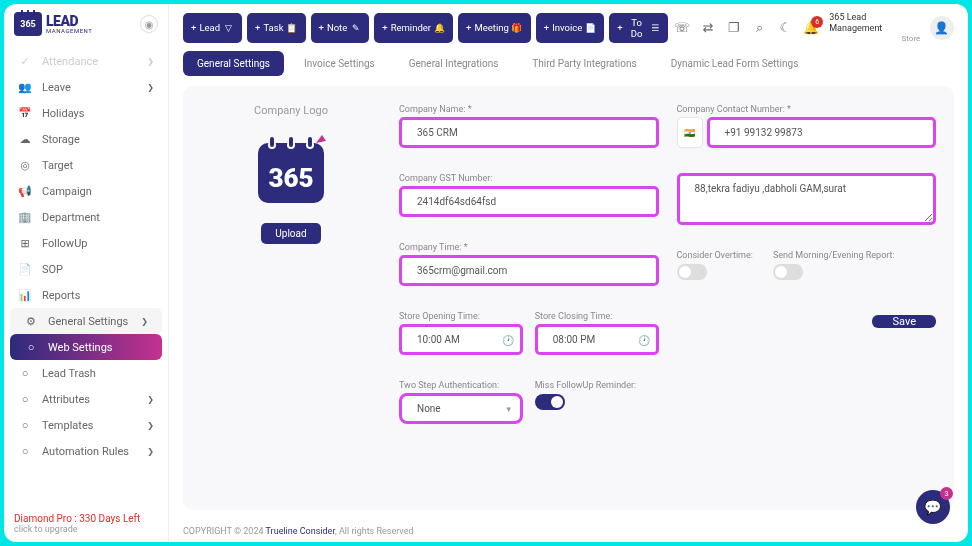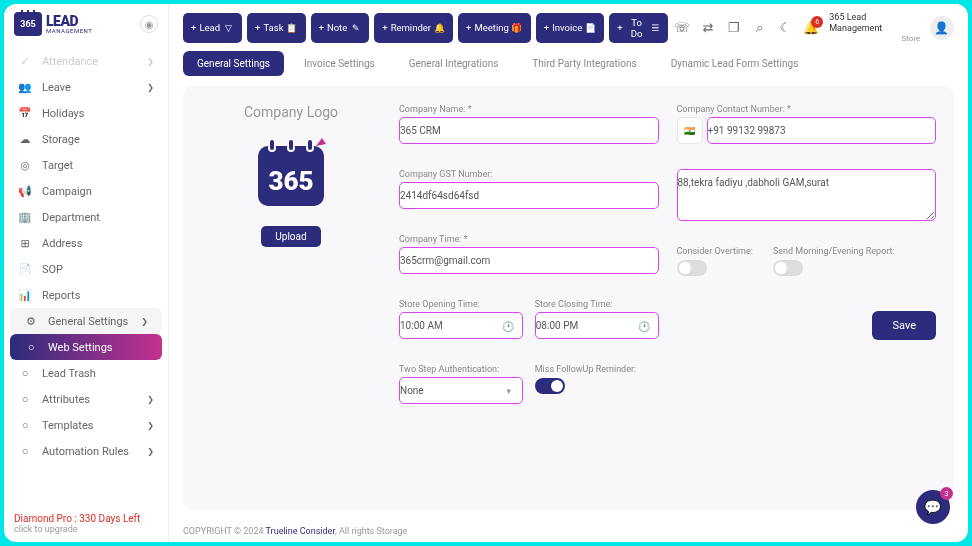--- a/index.html
+++ b/index.html
@@ -37,46 +37,46 @@
 .user-info{display:flex;flex-direction:column;align-items:flex-end;line-height:1.2}
 .user-name{font-size:9px;color:#333}
 .user-role{font-size:8px;color:#999}
 .avatar{width:24px;height:24px;border-radius:50%;background:#eee;display:flex;align-items:center;justify-content:center;color:#999;font-size:12px}
 .tabs{display:flex;gap:6px;padding:0 14px 10px}
 .tab{padding:7px 14px;border-radius:6px;font-size:10px;color:#888;cursor:pointer}
 .tab.active{background:#2c2b7c;color:#fff}
 .content{flex:1;background:#f8f8fb;margin:0 14px 10px;border-radius:10px;padding:18px;overflow-y:auto}
 .form-grid{display:grid;grid-template-columns:180px 1fr 1fr;gap:14px 18px}
 .logo-col{display:flex;flex-direction:column;align-items:center;gap:8px}
-.logo-label{font-size:14px;color:#999}
+.logo-label{font-size:11px;color:#999}
 .company-logo{width:90px;height:90px;display:flex;align-items:center;justify-content:center}
 .upload-btn{background:#2c2b7c;color:#fff;border:none;border-radius:5px;padding:5px 14px;font-size:10px;cursor:pointer}
 .fields-col{display:flex;flex-direction:column;gap:25px}
 .field{display:flex;flex-direction:column;gap:3px}
 .field-label{font-size:9px;color:#888}
-.field-input{border:1px solid #d946ef;border-radius:5px;padding:7px 0;font-size:10px;color:#555;background:#fff}
+.field-input{border:3px solid #d946ef;border-radius:5px;padding:7px 15px;font-size:10px;color:#555;background:#fff}
 .field-textarea{min-height:52px;resize:vertical}
 .field-row{display:flex;gap:12px}
 .field-half{flex:1}
 .time-input{position:relative}
 .time-input .clock{position:absolute;right:8px;top:50%;transform:translateY(-50%);font-size:10px;color:#999}
 .phone-input{display:flex;gap:4px}
 .flag{width:26px;border:1px solid #e5e5e5;border-radius:5px;display:flex;align-items:center;justify-content:center;font-size:9px;background:#fff}
 .phone-input .field-input{flex:1}
 .select-wrap{position:relative}
 .select-wrap .chevron{position:absolute;right:10px;top:50%;transform:translateY(-50%);font-size:8px;color:#999}
 .toggle-row{display:flex;gap:20px;align-items:center}
 .toggle-item{display:flex;flex-direction:column;gap:4px}
 .toggle-label{font-size:9px;color:#888}
 .toggle{width:30px;height:16px;background:#ddd;border-radius:10px;position:relative;cursor:pointer}
 .toggle.on{background:#2c2b7c}
 .toggle::after{content:'';position:absolute;width:12px;height:12px;background:#fff;border-radius:50%;top:2px;left:2px;transition:left .2s}
 .toggle.on::after{left:16px}
 .save-row{display:flex;justify-content:flex-end;margin-top:10px}
-.save-btn{background:#2c2b7c;color:#fff;border:none;border-radius:6px;padding:8px 20px;font-size:11px;cursor:pointer}
+.save-btn{background:#2c2b7c;color:#fff;border:none;border-radius:6px;padding:0 20px;font-size:11px;cursor:pointer}
 .footer{padding:6px 14px;font-size:9px;color:#999}
 .footer a{color:#2c2b7c;text-decoration:none}
 .fab{position:absolute;bottom:18px;right:18px;width:34px;height:34px;background:#2c2b7c;border-radius:50%;display:flex;align-items:center;justify-content:center;color:#fff;font-size:14px;cursor:pointer}
 .fab-badge{position:absolute;top:-3px;right:-3px;background:#c4318f;color:#fff;border-radius:50%;width:13px;height:13px;font-size:7px;display:flex;align-items:center;justify-content:center}
 </style>
 </head>
 <body>
 
 <div class="app">
   <div class="sidebar">
@@ -116,21 +116,21 @@
         <div class="nav-item">
           <span class="nav-icon">📢</span>
           <span>Campaign</span>
         </div>
         <div class="nav-item">
           <span class="nav-icon">🏢</span>
           <span>Department</span>
         </div>
         <div class="nav-item">
           <span class="nav-icon">⊞</span>
-          <span>Address</span>
+          <span>FollowUp</span>
         </div>
         <div class="nav-item">
           <span class="nav-icon">📄</span>
           <span>SOP</span>
         </div>
         <div class="nav-item">
           <span class="nav-icon">📊</span>
           <span>Reports</span>
         </div>
         <div class="nav-item expanded">
@@ -243,21 +243,21 @@
               <div class="time-input"><input class="field-input" style="width: 100%;" value="10:00 AM"><span class="clock">🕐</span></div>
             </div>
             <div class="field field-half">
               <span class="field-label">Store Closing Time:</span>
               <div class="time-input"><input class="field-input" style="width: 100%;" value="08:00 PM"><span class="clock">🕐</span></div>
             </div>
           </div>
           <div class="field-row">
             <div class="field field-half">
               <span class="field-label">Two Step Authentication:</span>
-              <div class="select-wrap"><input class="field-input" style="width: 100%;" readonly="" value="None"><span class="chevron">▼</span></div>
+              <div class="select-wrap"><input class="field-input" style="width: 100%; border-radius: 8px;" readonly="" value="None"><span class="chevron">▼</span></div>
             </div>
             <div class="field field-half toggle-item">
               <span class="toggle-label">Miss FollowUp Reminder:</span>
               <div class="toggle on"></div>
             </div>
           </div>
         </div>
 
         <div class="fields-col">
           <div class="field">
@@ -281,20 +281,20 @@
             </div>
           </div>
           <div class="save-row">
             <button class="save-btn">Save</button>
           </div>
         </div>
       </div>
     </div>
 
     <div class="footer">
-      <span>COPYRIGHT © 2024 </span><a>Trueline Consider</a><span>, All rights Storage</span>
+      <span>COPYRIGHT © 2024 </span><a>Trueline Consider</a><span>, All rights Reserved</span>
     </div>
   </div>
 
   <div class="fab">
     💬<span class="fab-badge">3</span>
   </div>
 </div>
 
 </body></html>

